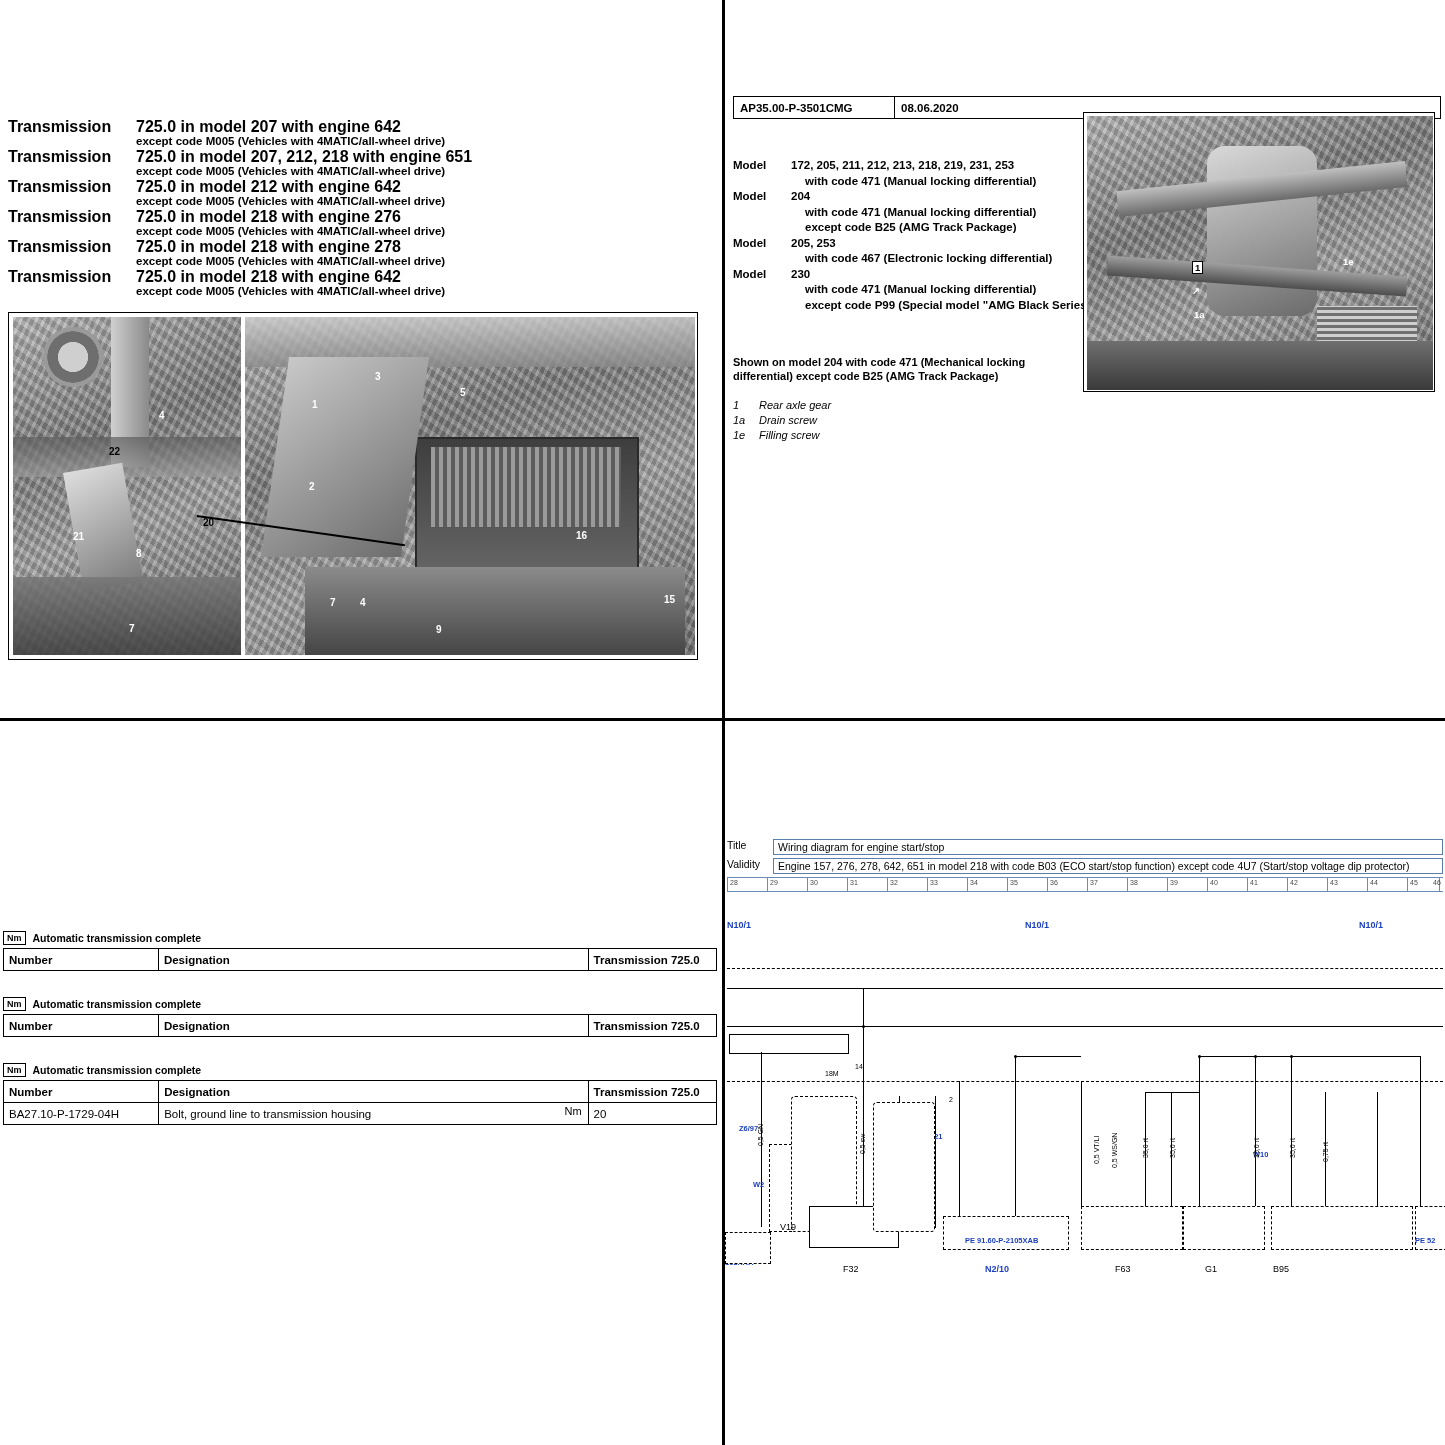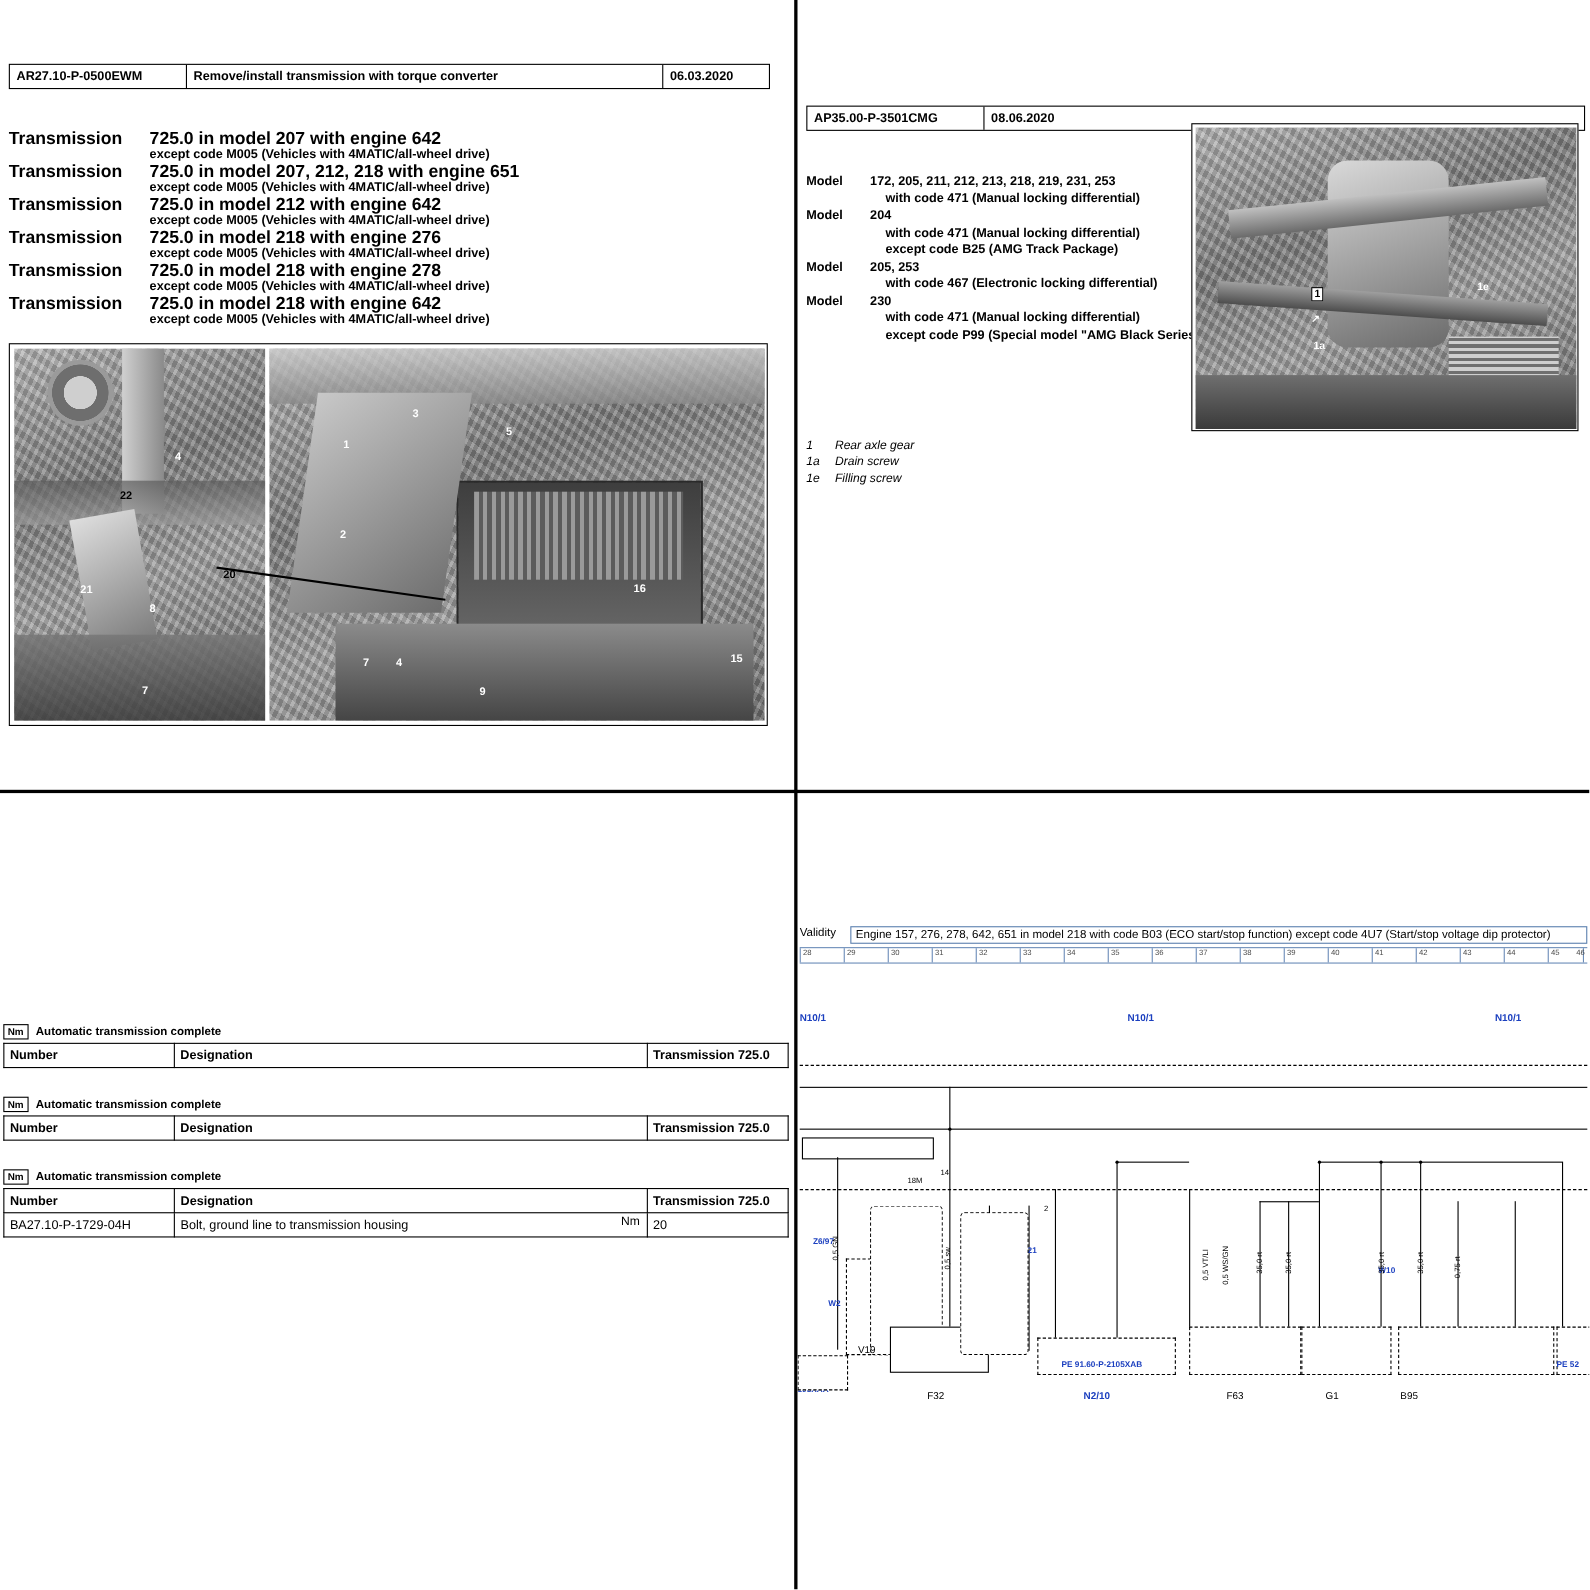--- a/index.html
+++ b/index.html
@@ -84,25 +84,20 @@
 </head>
 <body>
 
 <div class="page">
 
   <div class="vline"></div>
   <div class="hline"></div>
 
   <div class="quad q1">
 
-    <div class="hdrbar" style="position:absolute;left:8px;top:58px;width:690px;">
-      <div class="cell c1">AR27.10-P-0500EWM</div>
-      <div class="cell c2">Remove/install transmission with torque converter</div>
-      <div class="cell c3">06.03.2020</div>
-    </div>
 
     <div style="position:absolute;left:8px;top:119px;width:700px;">
       <div class="specrow">
         <div class="lbl">Transmission</div>
         <div class="val">725.0 in model 207 with engine 642</div>
       </div>
       <div class="specsub">except code M005 (Vehicles with 4MATIC/all-wheel drive)</div>
 
       <div class="specrow">
         <div class="lbl">Transmission</div>
@@ -199,20 +194,21 @@
       <div class="modelsub ind">with code 467 (Electronic locking differential)</div>
 
       <div class="modelrow">
         <div class="lbl">Model</div>
         <div>230</div>
       </div>
       <div class="modelsub ind">with code 471 (Manual locking differential)</div>
       <div class="modelsub ind">except code P99 (Special model "AMG Black Series")</div>
     </div>
 
+    <div class="shown" style="position:absolute;left:8px;top:355px;width:300px;">Shown on model 204 with code 471 (Mechanical locking differential) except code B25 (AMG Track Package)</div>
 
     <div class="legend" style="position:absolute;left:8px;top:398px;width:280px;">
       <div class="lrow">
         <div class="lk">1</div>
         <div class="lv">Rear axle gear</div>
       </div>
       <div class="lrow">
         <div class="lk">1a</div>
         <div class="lv">Drain screw</div>
       </div>
@@ -296,20 +292,24 @@
         </tbody>
           </table>
       </div>
 
     </div>
   </div>
 
   <div class="quad q4">
 
     <div style="position:absolute;left:2px;top:118px;width:716px;">
+      <div class="wrow">
+        <div class="wlabel">Title</div>
+        <div class="wfield">Wiring diagram for engine start/stop</div>
+      </div>
       <div class="wrow" style="margin-top:3px;">
         <div class="wlabel">Validity</div>
         <div class="wfield">Engine 157, 276, 278, 642, 651 in model 218 with code B03 (ECO start/stop function) except code 4U7 (Start/stop voltage dip protector)</div>
       </div>
       <div class="ruler">
         <div class="tick" style="left:0;"></div>
           <div class="tn" style="left:3px;">28</div>
         <div class="tick" style="left:40px;"></div>
           <div class="tn" style="left:43px;">29</div>
         <div class="tick" style="left:80px;"></div>

